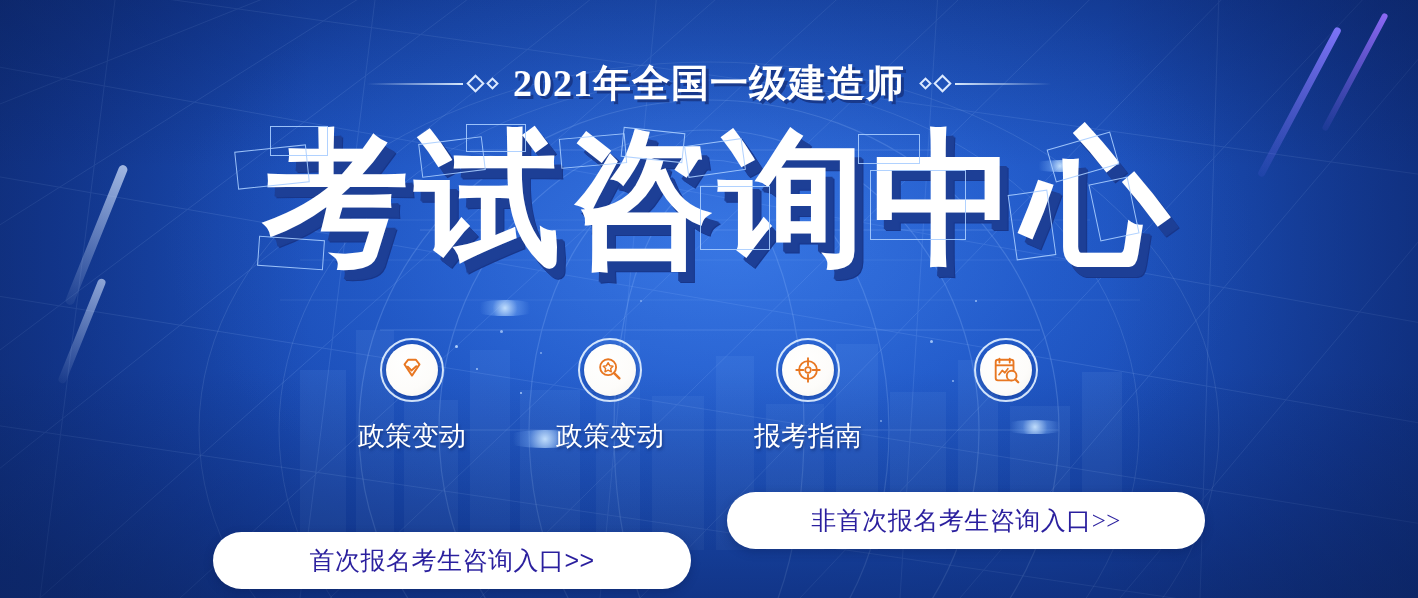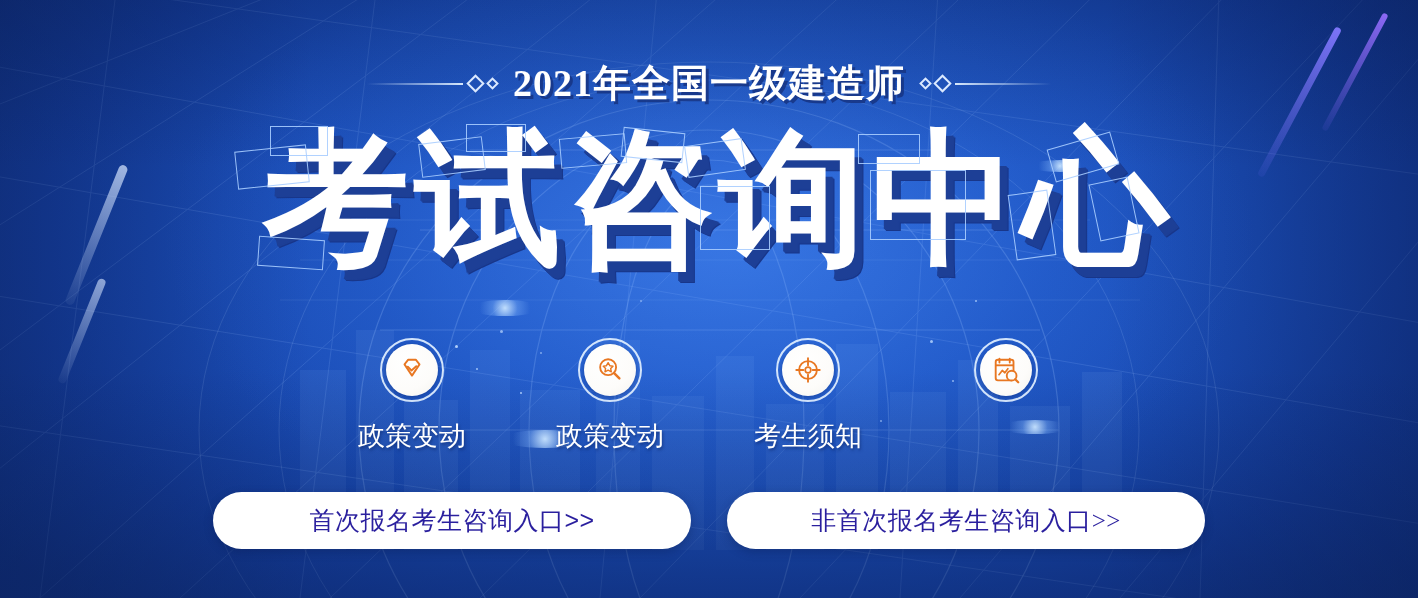--- a/index.html
+++ b/index.html
@@ -121,21 +121,21 @@
     height:57px; border-radius:34px;
     background:#ffffff;
     display:flex; align-items:center; justify-content:center;
     padding:0 46px;
     box-shadow:0 3px 10px rgba(6,22,72,0.30);
     cursor:pointer;
   }
   .cta .cta-text{
     font-size:25px; color:#2a1f9e; letter-spacing:0.5px; white-space:nowrap;
   }
-  .cta.first{ min-width:478px; }
+  .cta.first{ min-width:478px;margin-top:40px; }
   .cta.second{ min-width:478px;font-family:Liberation Serif, serif; }
 </style>
 </head>
 <body>
 
 <div class="banner">
 
   <div class="bg-layer bg-mesh">
     <svg viewBox="0 0 1418 598" preserveAspectRatio="none">
       <g stroke="#9ec4ff" stroke-width="1" fill="none" opacity="0.55">
@@ -273,21 +273,21 @@
     <div class="icon-item">
       <div class="icon-ring">
         <div class="icon-disc">
           <svg width="30" height="30" viewBox="0 0 32 32">
             <circle cx="16" cy="16" r="9.5" fill="none" stroke="#e87722" stroke-width="2"></circle>
             <circle cx="16" cy="16" r="3" fill="none" stroke="#e87722" stroke-width="1.8"></circle>
             <path d="M16 3.5 L16 11 M16 21 L16 28.5 M3.5 16 L11 16 M21 16 L28.5 16" stroke="#e87722" stroke-width="2" stroke-linecap="round"></path>
           </svg>
         </div>
       </div>
-      <span class="icon-label">考生须知</span>
+      <span class="icon-label">报考指南</span>
     </div>
 
     <div class="icon-item">
       <div class="icon-ring">
         <div class="icon-disc">
           <svg width="30" height="30" viewBox="0 0 32 32">
             <rect x="5" y="5" width="19" height="22" rx="2.4" fill="none" stroke="#e87722" stroke-width="2"></rect>
             <path d="M5 11 L24 11" stroke="#e87722" stroke-width="2"></path>
             <path d="M9 4 L9 8 M20 4 L20 8" stroke="#e87722" stroke-width="2" stroke-linecap="round"></path>
             <path d="M8.5 21 L12 16.5 L14.8 19 L18 14.6" fill="none" stroke="#e87722" stroke-width="1.8" stroke-linecap="round" stroke-linejoin="round"></path>

